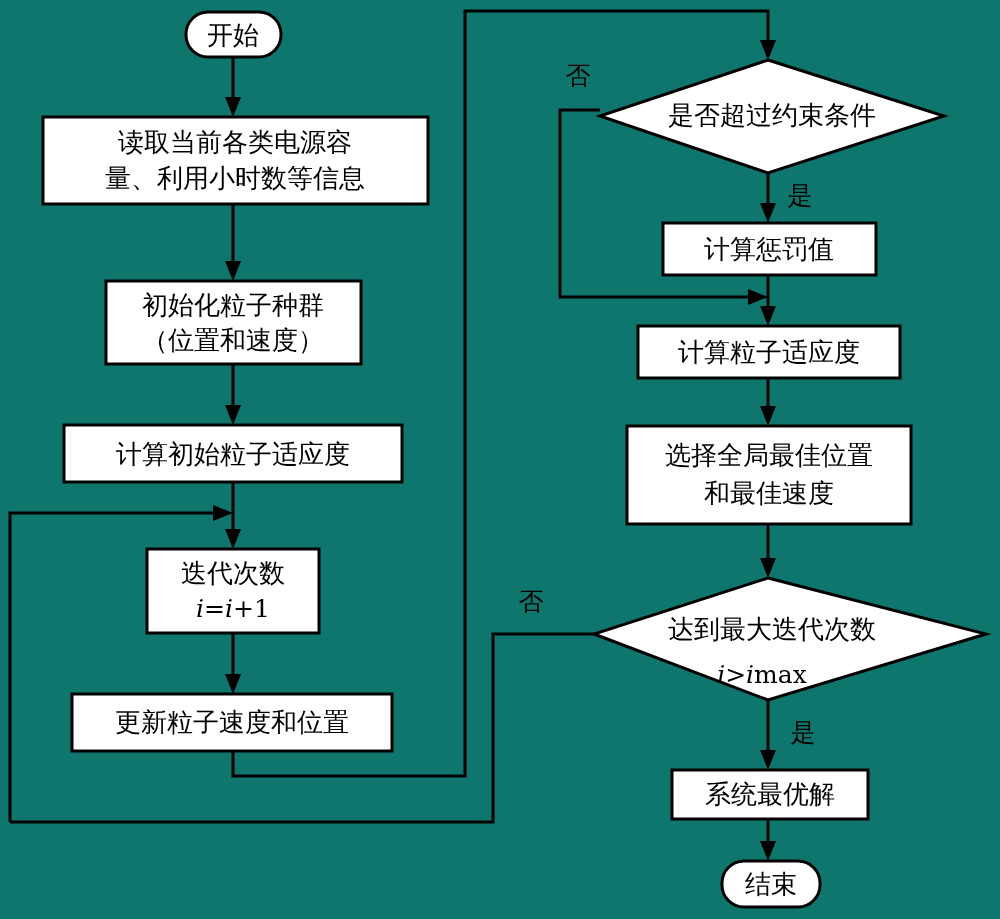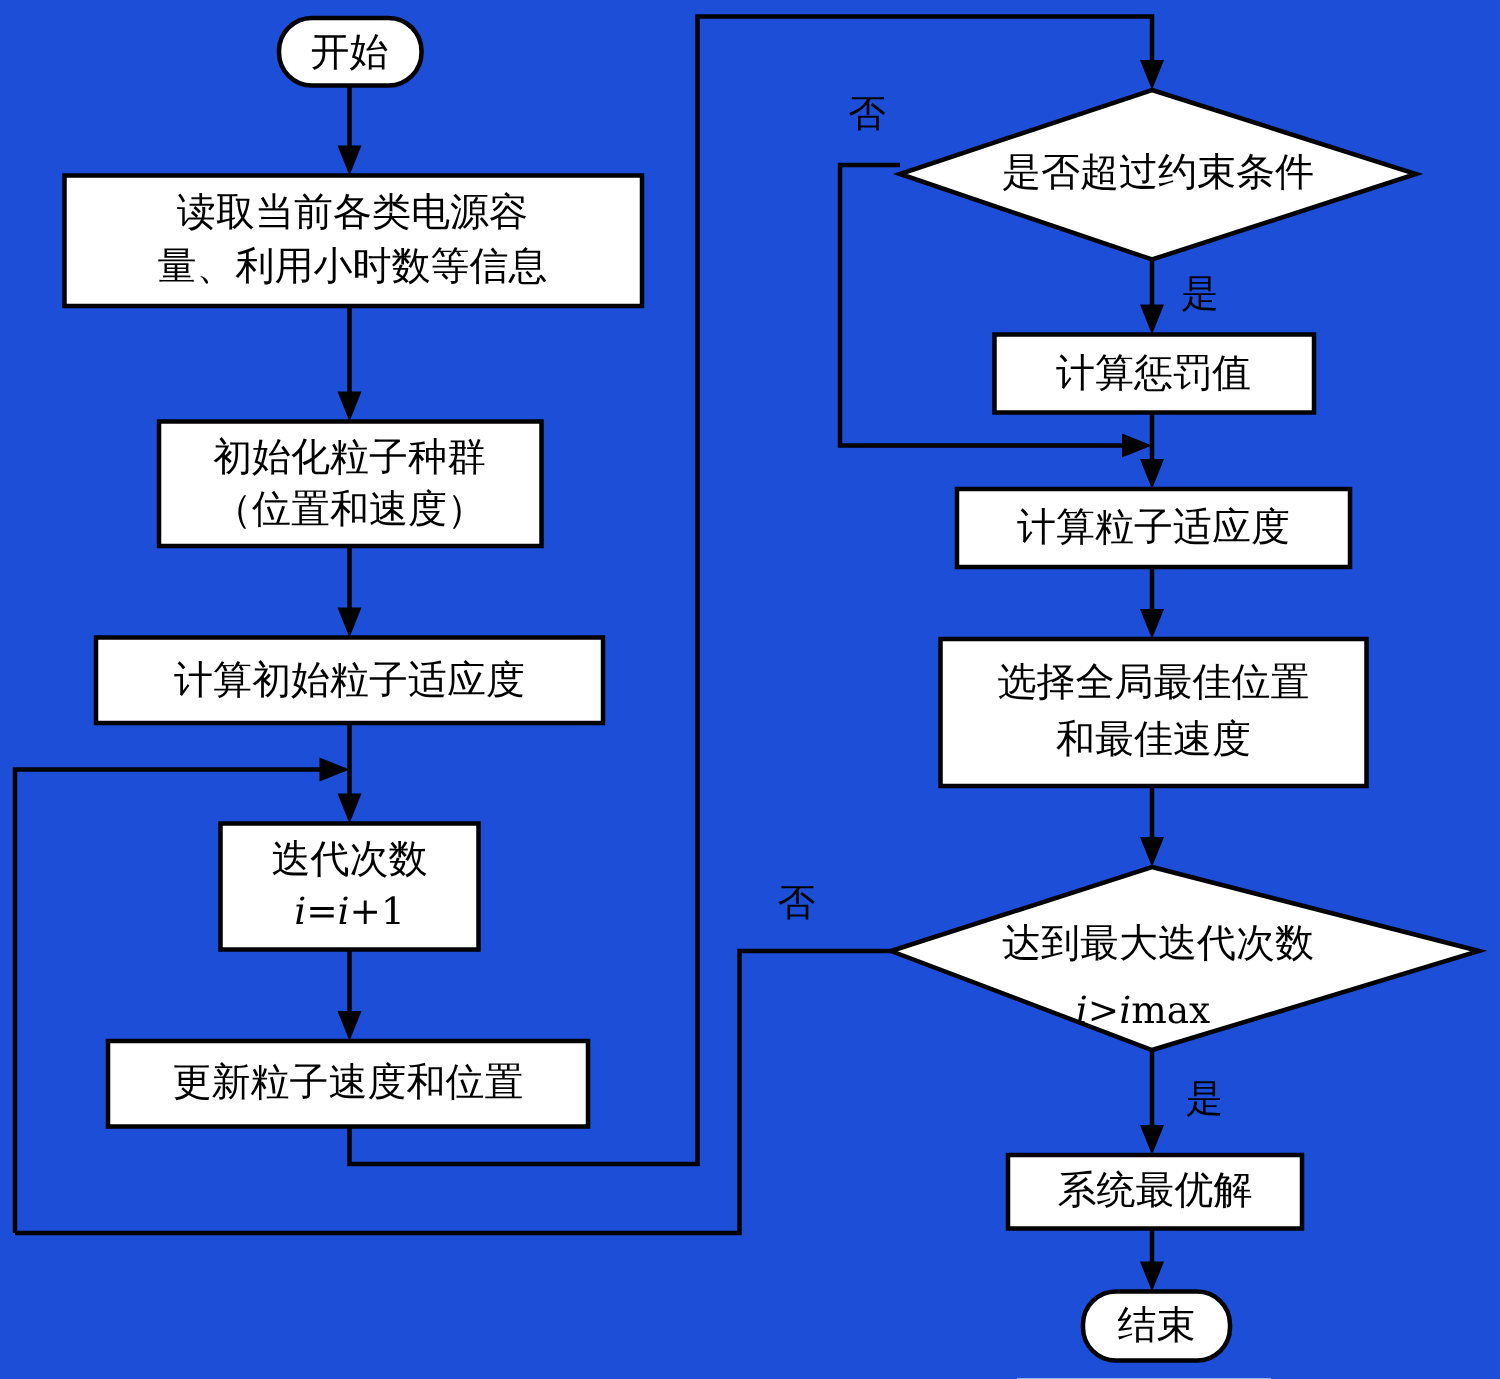--- a/index.html
+++ b/index.html
@@ -8,21 +8,21 @@
     padding: 0;
     background: #ffffff;
   }
   body {
     font-family: "DejaVu Sans", "Liberation Sans", sans-serif;
   }
   #chart-root {
     position: relative;
     width: 1000px;
     height: 919px;
-    background: #1d4ed8;
+    background: #0f766e;
     overflow: hidden;
   }
   svg#flow {
     display: block;
     width: 1000px;
     height: 919px;
   }
   .node-rect, .node-diamond, .node-term {
     fill: #ffffff;
     stroke: #000000;

